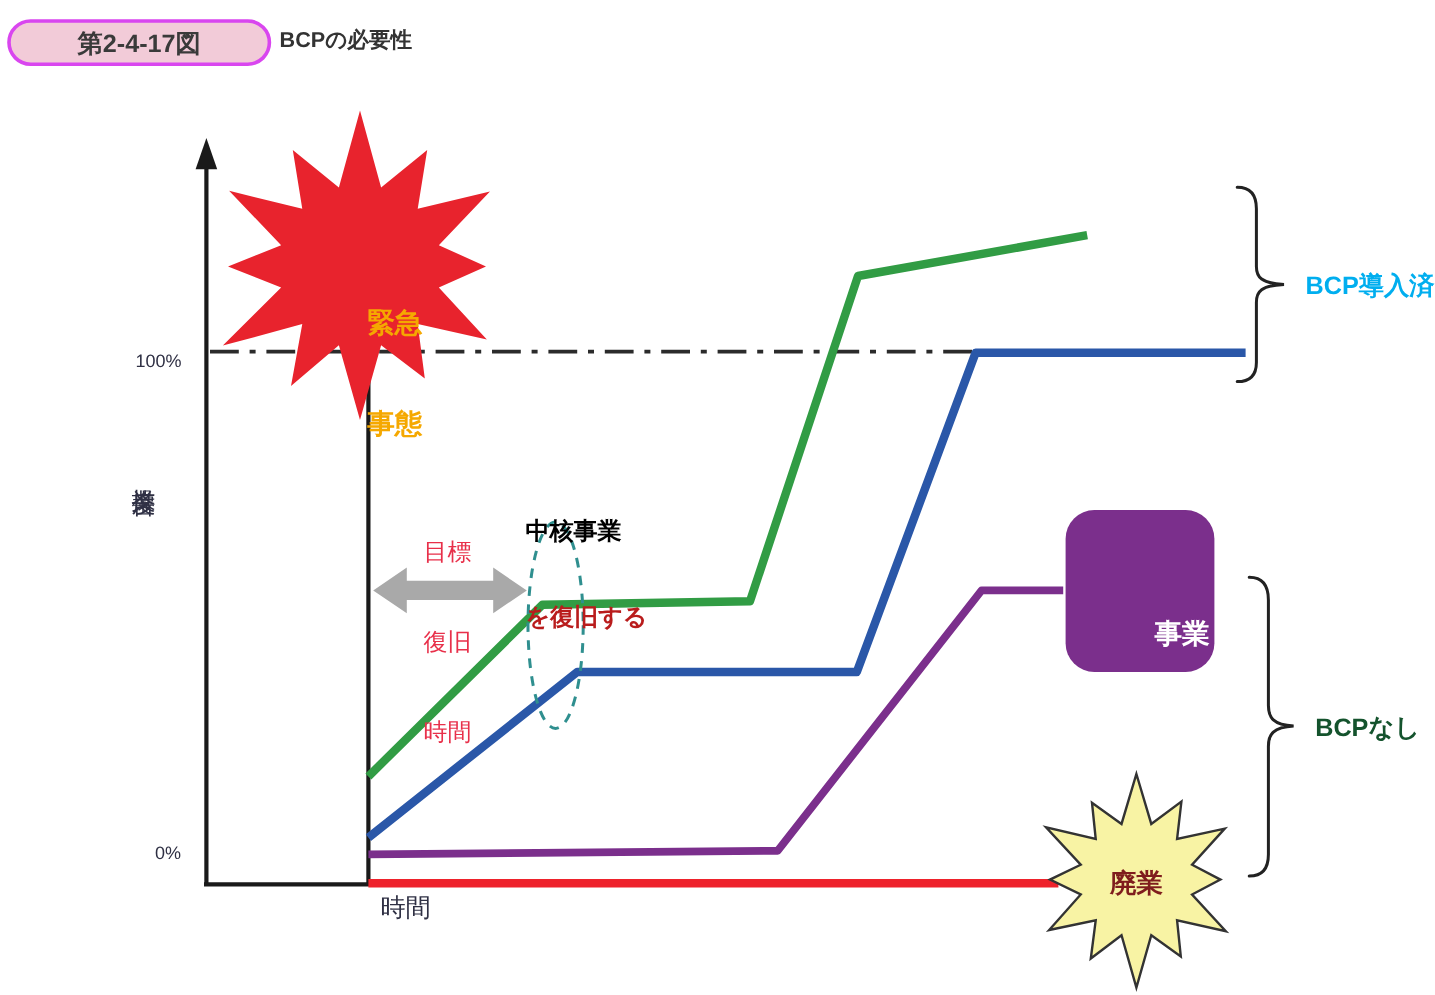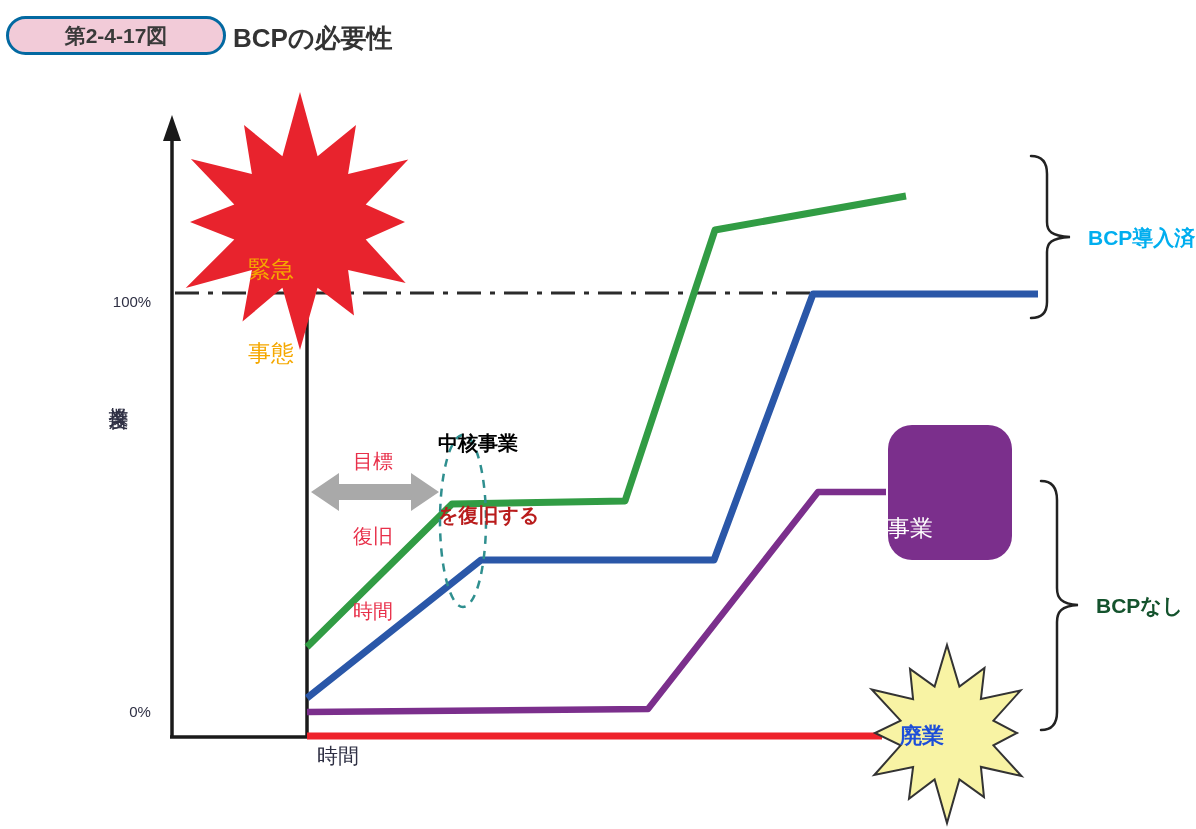--- a/index.html
+++ b/index.html
@@ -4,49 +4,49 @@
 <style>
   html,body{margin:0;padding:0;background:#ffffff;}
   .stage{
     position:relative;width:1196px;height:829px;background:#ffffff;overflow:hidden;
     font-family:"Liberation Sans","DejaVu Sans",sans-serif;
   }
   .stage svg{position:absolute;left:0;top:0;}
   .txt{position:absolute;color:#333;white-space:pre;}
   .figure-badge{
     left:6px;top:16px;width:214px;height:33px;
-    background:#f2cbd8;border:3px solid #0369a1;border-radius:20px;
+    background:#f2cbd8;border:3px solid #d946ef;border-radius:20px;
     display:flex;align-items:center;justify-content:center;
     font-size:21px;font-weight:bold;color:#3a3a3a;box-sizing:content-box;
   }
-  .fig-title{left:233px;top:21px;font-size:26px;font-weight:bold;color:#333;}
+  .fig-title{left:233px;top:21px;font-size:18px;font-weight:bold;color:#333;}
   .tick{font-size:15px;color:#2f3044;text-align:center;}
   .y-title{
     left:106px;top:391px;font-size:20px;color:#2f3044;
     writing-mode:vertical-rl;letter-spacing:1px;line-height:26px;
   }
   .x-title{left:317px;top:742px;font-size:21px;color:#2f3044;}
   .recovery-time{
     left:341px;top:399px;width:64px;text-align:center;
     font-size:20px;font-weight:normal;color:#e8304a;line-height:25px;
   }
   .core-label{left:438px;top:383px;font-size:20px;font-weight:bold;line-height:24px;}
   .core-label .l1{color:#000000;}
   .core-label .l2{color:#b91c1c;}
   .emergency{
-    left:248px;top:199px;width:104px;text-align:left;
-    font-size:23px;font-weight:normal;color:#f5a800;line-height:28px;
+    left:248px;top:199px;width:104px;text-align:right;
+    font-size:23px;font-weight:bold;color:#f5a800;line-height:28px;
   }
   .bcp-adopted{left:1088px;top:224px;font-size:21px;font-weight:bold;color:#00aeef;}
   .bcp-none{left:1096px;top:592px;font-size:21px;font-weight:bold;color:#14532d;}
   .shrink-label{
-    left:848px;top:456px;width:124px;text-align:center;
-    font-size:23px;font-weight:normal;color:#ffffff;line-height:29px;
+    left:923px;top:456px;width:124px;text-align:center;
+    font-size:23px;font-weight:bold;color:#ffffff;line-height:29px;
   }
-  .closure-label{left:900px;top:721px;width:94px;font-size:22px;font-weight:bold;color:#1d4ed8;}
+  .closure-label{left:900px;top:721px;width:94px;text-align:center;font-size:22px;font-weight:bold;color:#7f1d1d;}
 </style>
 </head>
 <body>
 
 <div class="stage">
 
   <svg width="1196" height="829" viewBox="0 0 1196 829">
 
     <line x1="175" y1="293" x2="810" y2="293" stroke="#2b2b2b" stroke-width="3" stroke-dasharray="24 9 5 9"></line>
 

